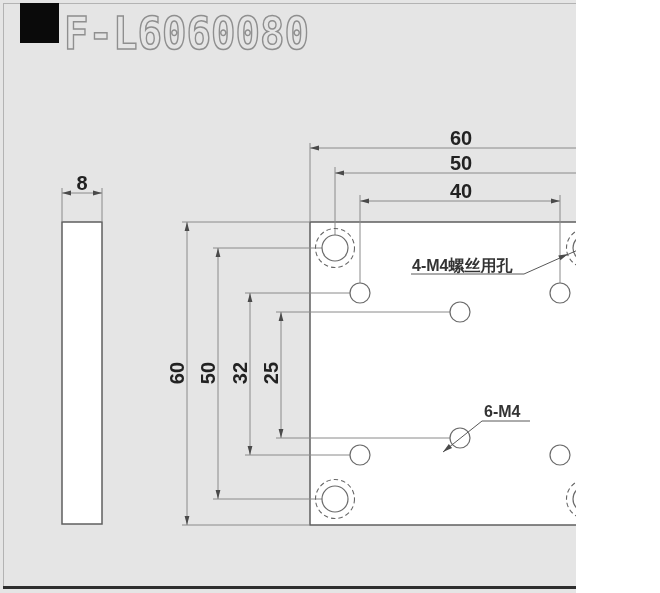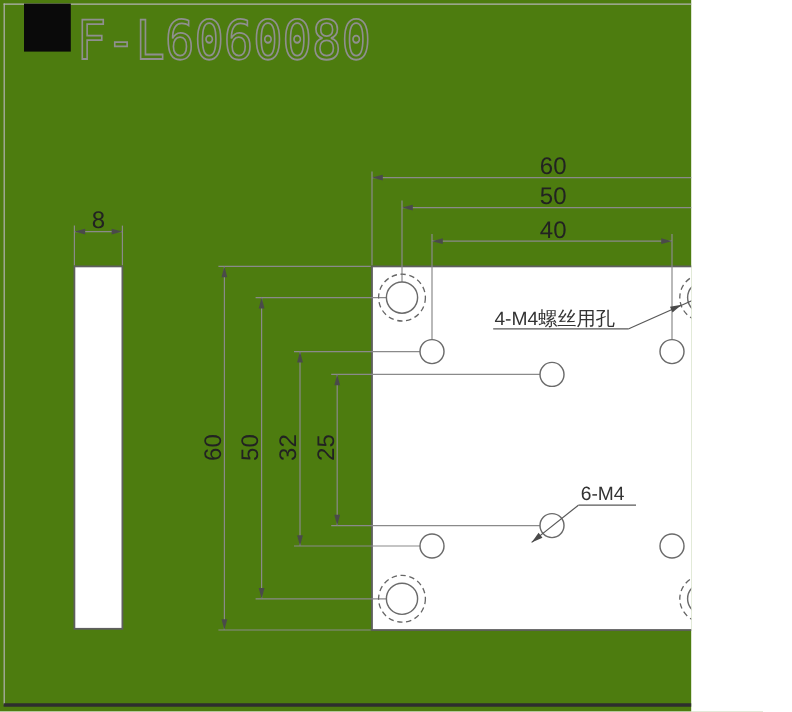--- a/index.html
+++ b/index.html
@@ -1,17 +1,17 @@
 <!DOCTYPE html>
 <html><head>
 <meta charset="utf-8">
 <style>
   html,body{margin:0;padding:0;background:#ffffff;}
-  .canvas{position:relative;width:576px;height:593px;background:#4d7c0f;overflow:hidden;
-          font-family:"Liberation Sans",sans-serif;}
+  .canvas{position:relative;width:576px;height:593px;background:#e5e5e5;overflow:hidden;
+          font-family:"Liberation Sans",sans-serif;font-weight:bold;}
   svg{position:absolute;left:0;top:0;}
   .obj{fill:#ffffff;stroke:#5f5f5f;stroke-width:1.5;}
   .dim{stroke:#8a8a8a;stroke-width:1;fill:none;}
   .leader{stroke:#585858;stroke-width:1;fill:none;}
   .circ{fill:#ffffff;stroke:#6b6b6b;stroke-width:1.2;}
   .circd{fill:none;stroke:#666666;stroke-width:1.1;stroke-dasharray:4.5 3;}
   .dimtxt{font-family:"Liberation Sans",sans-serif;font-size:20px;fill:#222222;}
   .cjk{font-family:"Liberation Sans",sans-serif;font-size:16px;fill:#333333;}
   .arrow{fill:#4a4a4a;stroke:none;}
   .title-text{font-family:"DejaVu Sans Mono",monospace;font-size:45px;fill:none;

